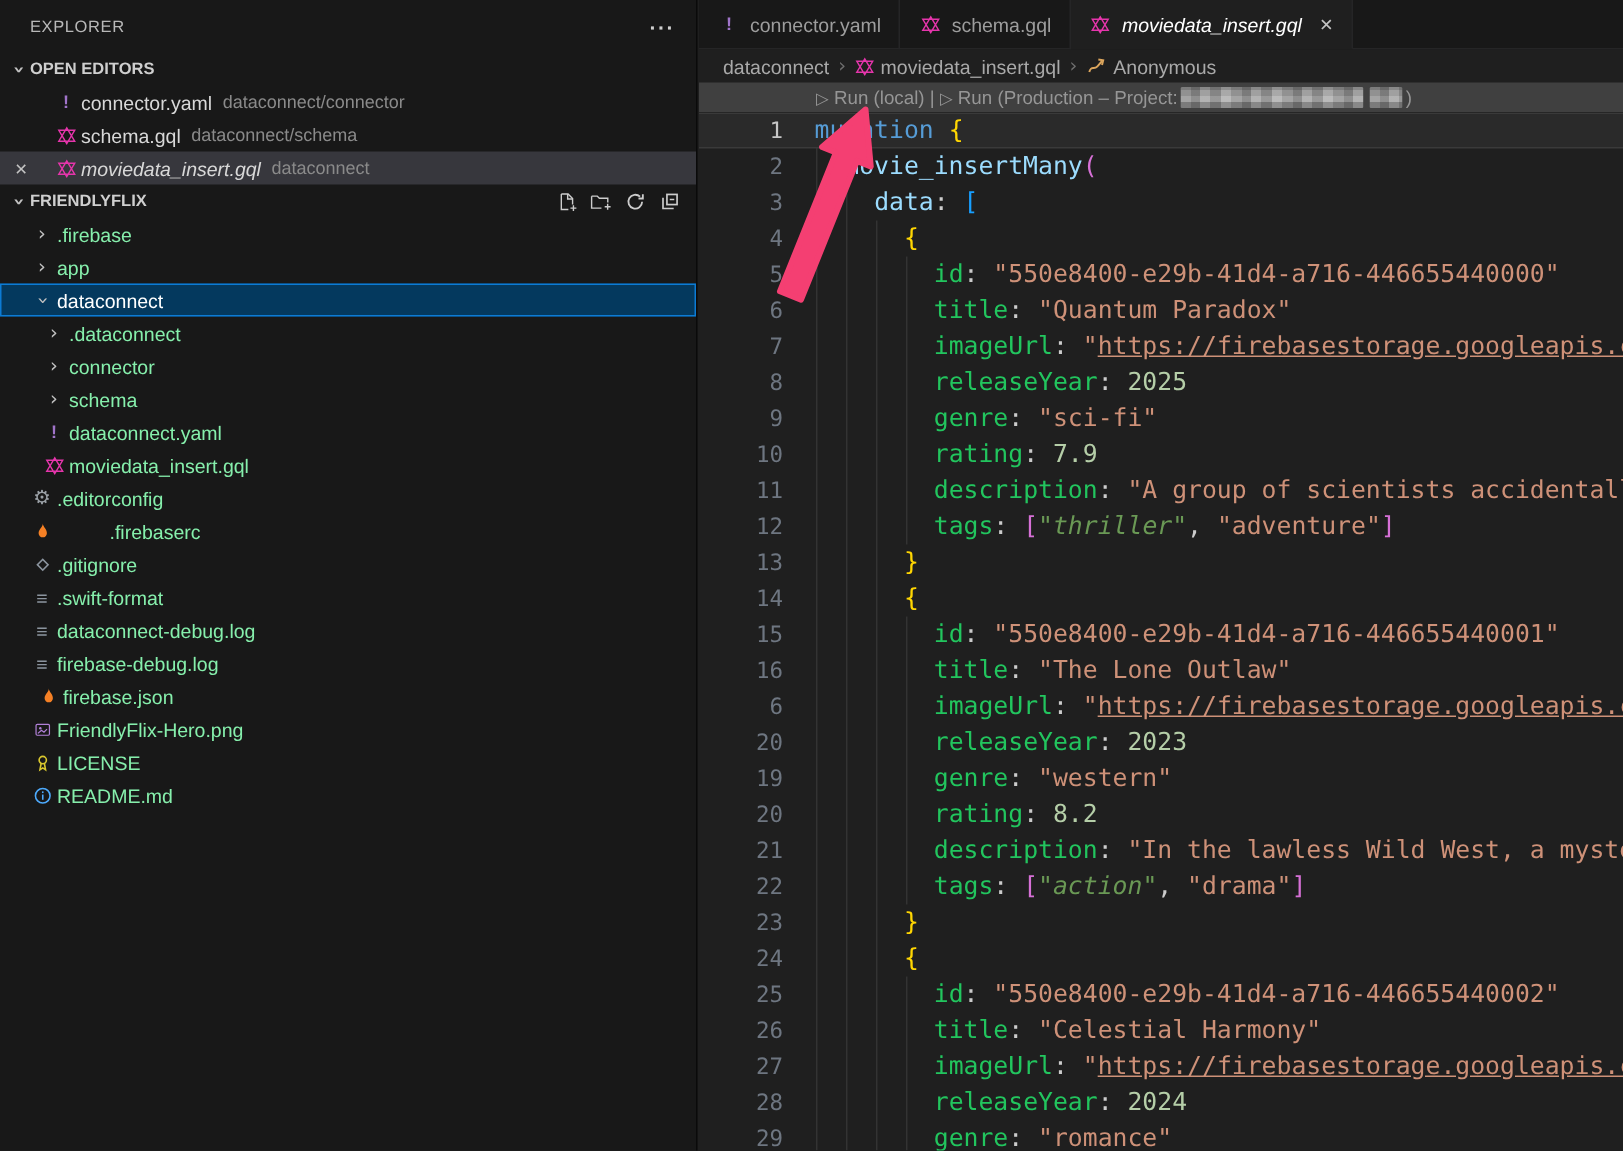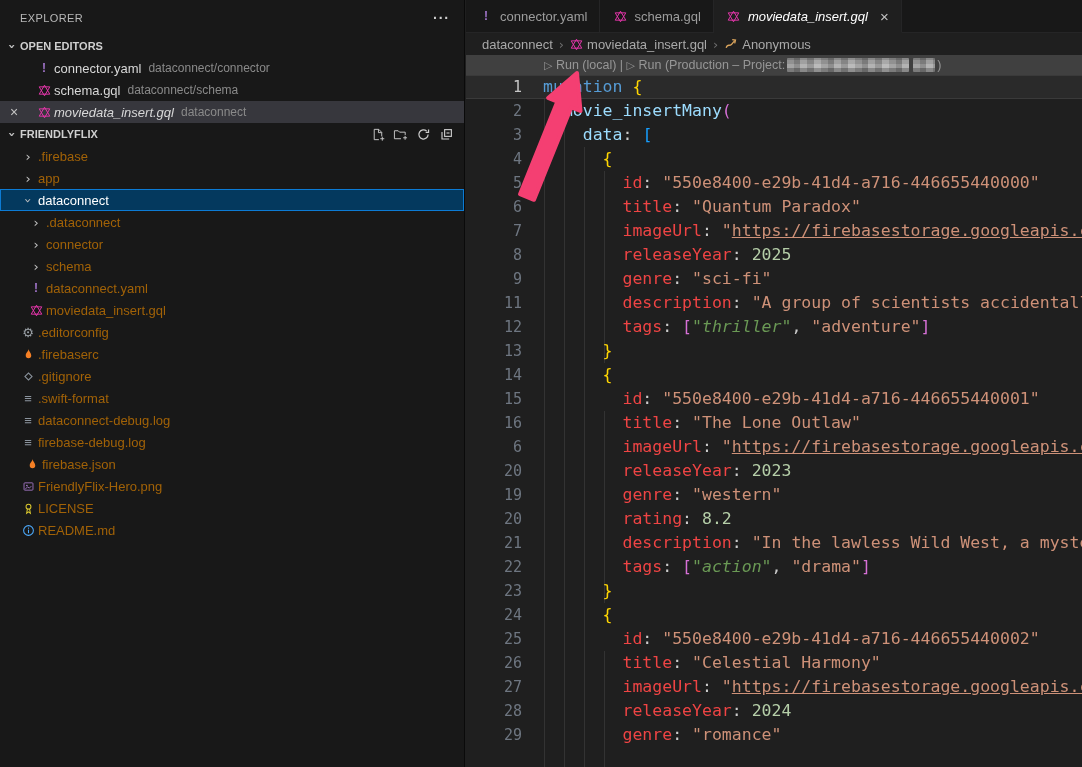--- a/index.html
+++ b/index.html
@@ -20,21 +20,21 @@
     font-family:"DejaVu Sans",sans-serif;}
   .chev.open{transform:rotate(90deg);}
   .oe-row{position:relative;height:22px;display:flex;align-items:center;padding-left:36px;font-size:13px;}
   .oe-row .x{position:absolute;left:10px;color:#c3c3c3;font-size:14px;}
   .oe-row.active{background:#37373d;}
   .name{color:#d8d8d8;white-space:nowrap;}
   .name.it{font-style:italic;}
   .desc{color:#8a8a8a;font-size:12px;margin-left:7px;white-space:nowrap;}
   .tree-row{position:relative;height:22px;display:flex;align-items:center;font-size:13px;box-sizing:border-box;}
   .tree-row.sel{background:#04395e;outline:1px solid #0c7bd4;outline-offset:-1px;}
-  .tree-row .lbl{margin-left:2px;color:#a16207;white-space:nowrap;}
+  .tree-row .lbl{margin-left:2px;color:#86efac;white-space:nowrap;}
   .tree-row.sel .lbl{color:#fff;}
   .islot{width:16px;min-width:16px;height:16px;display:inline-flex;align-items:center;justify-content:center;}
   .ic-excl{color:#a074c9;font-weight:700;font-size:12px;}
   .ic-gear{font-family:"DejaVu Sans",sans-serif;color:#9aa0a6;font-size:13px;line-height:1;}
   .ic-lines{color:#8b949e;font-size:13px;line-height:1;}
   .ic-play{font-family:"DejaVu Sans",sans-serif;font-size:11px;}
 
   
   .tabbar{position:absolute;left:466px;top:0;right:0;height:33px;background:#181818;display:flex;}
   .tab{display:flex;align-items:center;gap:6px;padding:0 12px;font-size:13px;color:#9d9d9d;
@@ -59,21 +59,21 @@
 
   
   .code{position:absolute;left:466px;top:75px;right:0;bottom:0;background:#1f1f1f;overflow:hidden;
     font-family:"DejaVu Sans Mono",monospace;}
   .cl{height:24px;line-height:24px;display:flex;white-space:pre;box-sizing:border-box;}
   .cl .ln{width:56px;min-width:56px;text-align:right;color:#6e7681;font-size:15px;}
   .cl .lc{margin-left:21px;font-size:16.5px;color:#ccc;}
   .cl.cur{background:#2a2a2a;box-shadow:inset 0 1px 0 rgba(255,255,255,.08),inset 0 -1px 0 rgba(255,255,255,.08);}
   .cl.cur .ln{color:#c6c6c6;}
   .guide{position:absolute;width:1px;background:rgba(255,255,255,.09);}
-  .s-kw{color:#569cd6}.s-fn{color:#9cdcfe}.s-key{color:#ef4444}.s-str{color:#ce9178}
+  .s-kw{color:#569cd6}.s-fn{color:#9cdcfe}.s-key{color:#22c55e}.s-str{color:#ce9178}
   .s-strg{color:#6a9955;font-style:italic}.s-num{color:#b5cea8}
   .s-b1{color:#ffd602}.s-b2{color:#d670d6}.s-b3{color:#179fff}
   .s-url{color:#ce9178;text-decoration:underline;}
 
   .arrow-overlay{position:absolute;inset:0;pointer-events:none;z-index:50;}
 </style>
 </head>
 <body>
 
 <div class="app">
@@ -186,21 +186,21 @@
             </svg>
           </span>
           <span class="lbl">moviedata_insert.gql</span>
         </div>
         <div class="tree-row" style="padding-left: 20px;">
           <span class="islot">
             <span class="ic-gear">⚙</span>
           </span>
           <span class="lbl">.editorconfig</span>
         </div>
-        <div class="tree-row" style="padding-left: 20px;">
+        <div class="tree-row" style="padding-left: 20px; gap: 35px;">
           <span class="islot">
             <svg width="13" height="13" viewBox="0 0 16 16">
               <path d="M8 1.2C8.3 3.9 4.6 5.7 4.6 9.2a3.4 3.4 0 0 0 6.8 0C11.4 5.7 8.5 4.5 8 1.2Z" fill="#f58025"></path>
             </svg>
           </span>
           <span class="lbl">.firebaserc</span>
         </div>
         <div class="tree-row" style="padding-left: 20px;">
           <span class="islot">
             <svg width="13" height="13" viewBox="0 0 16 16">
@@ -332,20 +332,21 @@
       <div class="guide" style="left: 137.58px; top: 576px; height: 116px;"></div>
       <div class="cl cur"><span class="ln">1</span><span class="lc"><span class="s-kw">mutation</span><span> </span><span class="s-b1">{</span></span></div>
       <div class="cl"><span class="ln">2</span><span class="lc"><span>  </span><span class="s-fn">movie_insertMany</span><span class="s-b2">(</span></span></div>
       <div class="cl"><span class="ln">3</span><span class="lc"><span>    </span><span class="s-fn">data</span><span>:</span><span> </span><span class="s-b3">[</span></span></div>
       <div class="cl"><span class="ln">4</span><span class="lc"><span>      </span><span class="s-b1">{</span></span></div>
       <div class="cl"><span class="ln">5</span><span class="lc"><span>        </span><span class="s-key">id</span><span>:</span><span> </span><span class="s-str">"550e8400-e29b-41d4-a716-446655440000"</span></span></div>
       <div class="cl"><span class="ln">6</span><span class="lc"><span>        </span><span class="s-key">title</span><span>:</span><span> </span><span class="s-str">"Quantum Paradox"</span></span></div>
       <div class="cl"><span class="ln">7</span><span class="lc"><span>        </span><span class="s-key">imageUrl</span><span>:</span><span> </span><span class="s-str">"</span><span class="s-url">https://firebasestorage.googleapis.com</span></span></div>
       <div class="cl"><span class="ln">8</span><span class="lc"><span>        </span><span class="s-key">releaseYear</span><span>:</span><span> </span><span class="s-num">2025</span></span></div>
       <div class="cl"><span class="ln">9</span><span class="lc"><span>        </span><span class="s-key">genre</span><span>:</span><span> </span><span class="s-str">"sci-fi"</span></span></div>
+      <div class="cl"><span class="ln">10</span><span class="lc"><span>        </span><span class="s-key">rating</span><span>:</span><span> </span><span class="s-num">7.9</span></span></div>
       <div class="cl"><span class="ln">11</span><span class="lc"><span>        </span><span class="s-key">description</span><span>:</span><span> </span><span class="s-str">"A group of scientists accidentally</span></span></div>
       <div class="cl"><span class="ln">12</span><span class="lc"><span>        </span><span class="s-key">tags</span><span>:</span><span> </span><span class="s-b2">[</span><span class="s-strg">"thriller"</span><span>,</span><span> </span><span class="s-str">"adventure"</span><span class="s-b2">]</span></span></div>
       <div class="cl"><span class="ln">13</span><span class="lc"><span>      </span><span class="s-b1">}</span></span></div>
       <div class="cl"><span class="ln">14</span><span class="lc"><span>      </span><span class="s-b1">{</span></span></div>
       <div class="cl"><span class="ln">15</span><span class="lc"><span>        </span><span class="s-key">id</span><span>:</span><span> </span><span class="s-str">"550e8400-e29b-41d4-a716-446655440001"</span></span></div>
       <div class="cl"><span class="ln">16</span><span class="lc"><span>        </span><span class="s-key">title</span><span>:</span><span> </span><span class="s-str">"The Lone Outlaw"</span></span></div>
       <div class="cl"><span class="ln">6</span><span class="lc"><span>        </span><span class="s-key">imageUrl</span><span>:</span><span> </span><span class="s-str">"</span><span class="s-url">https://firebasestorage.googleapis.com</span></span></div>
       <div class="cl"><span class="ln">20</span><span class="lc"><span>        </span><span class="s-key">releaseYear</span><span>:</span><span> </span><span class="s-num">2023</span></span></div>
       <div class="cl"><span class="ln">19</span><span class="lc"><span>        </span><span class="s-key">genre</span><span>:</span><span> </span><span class="s-str">"western"</span></span></div>
       <div class="cl"><span class="ln">20</span><span class="lc"><span>        </span><span class="s-key">rating</span><span>:</span><span> </span><span class="s-num">8.2</span></span></div>

